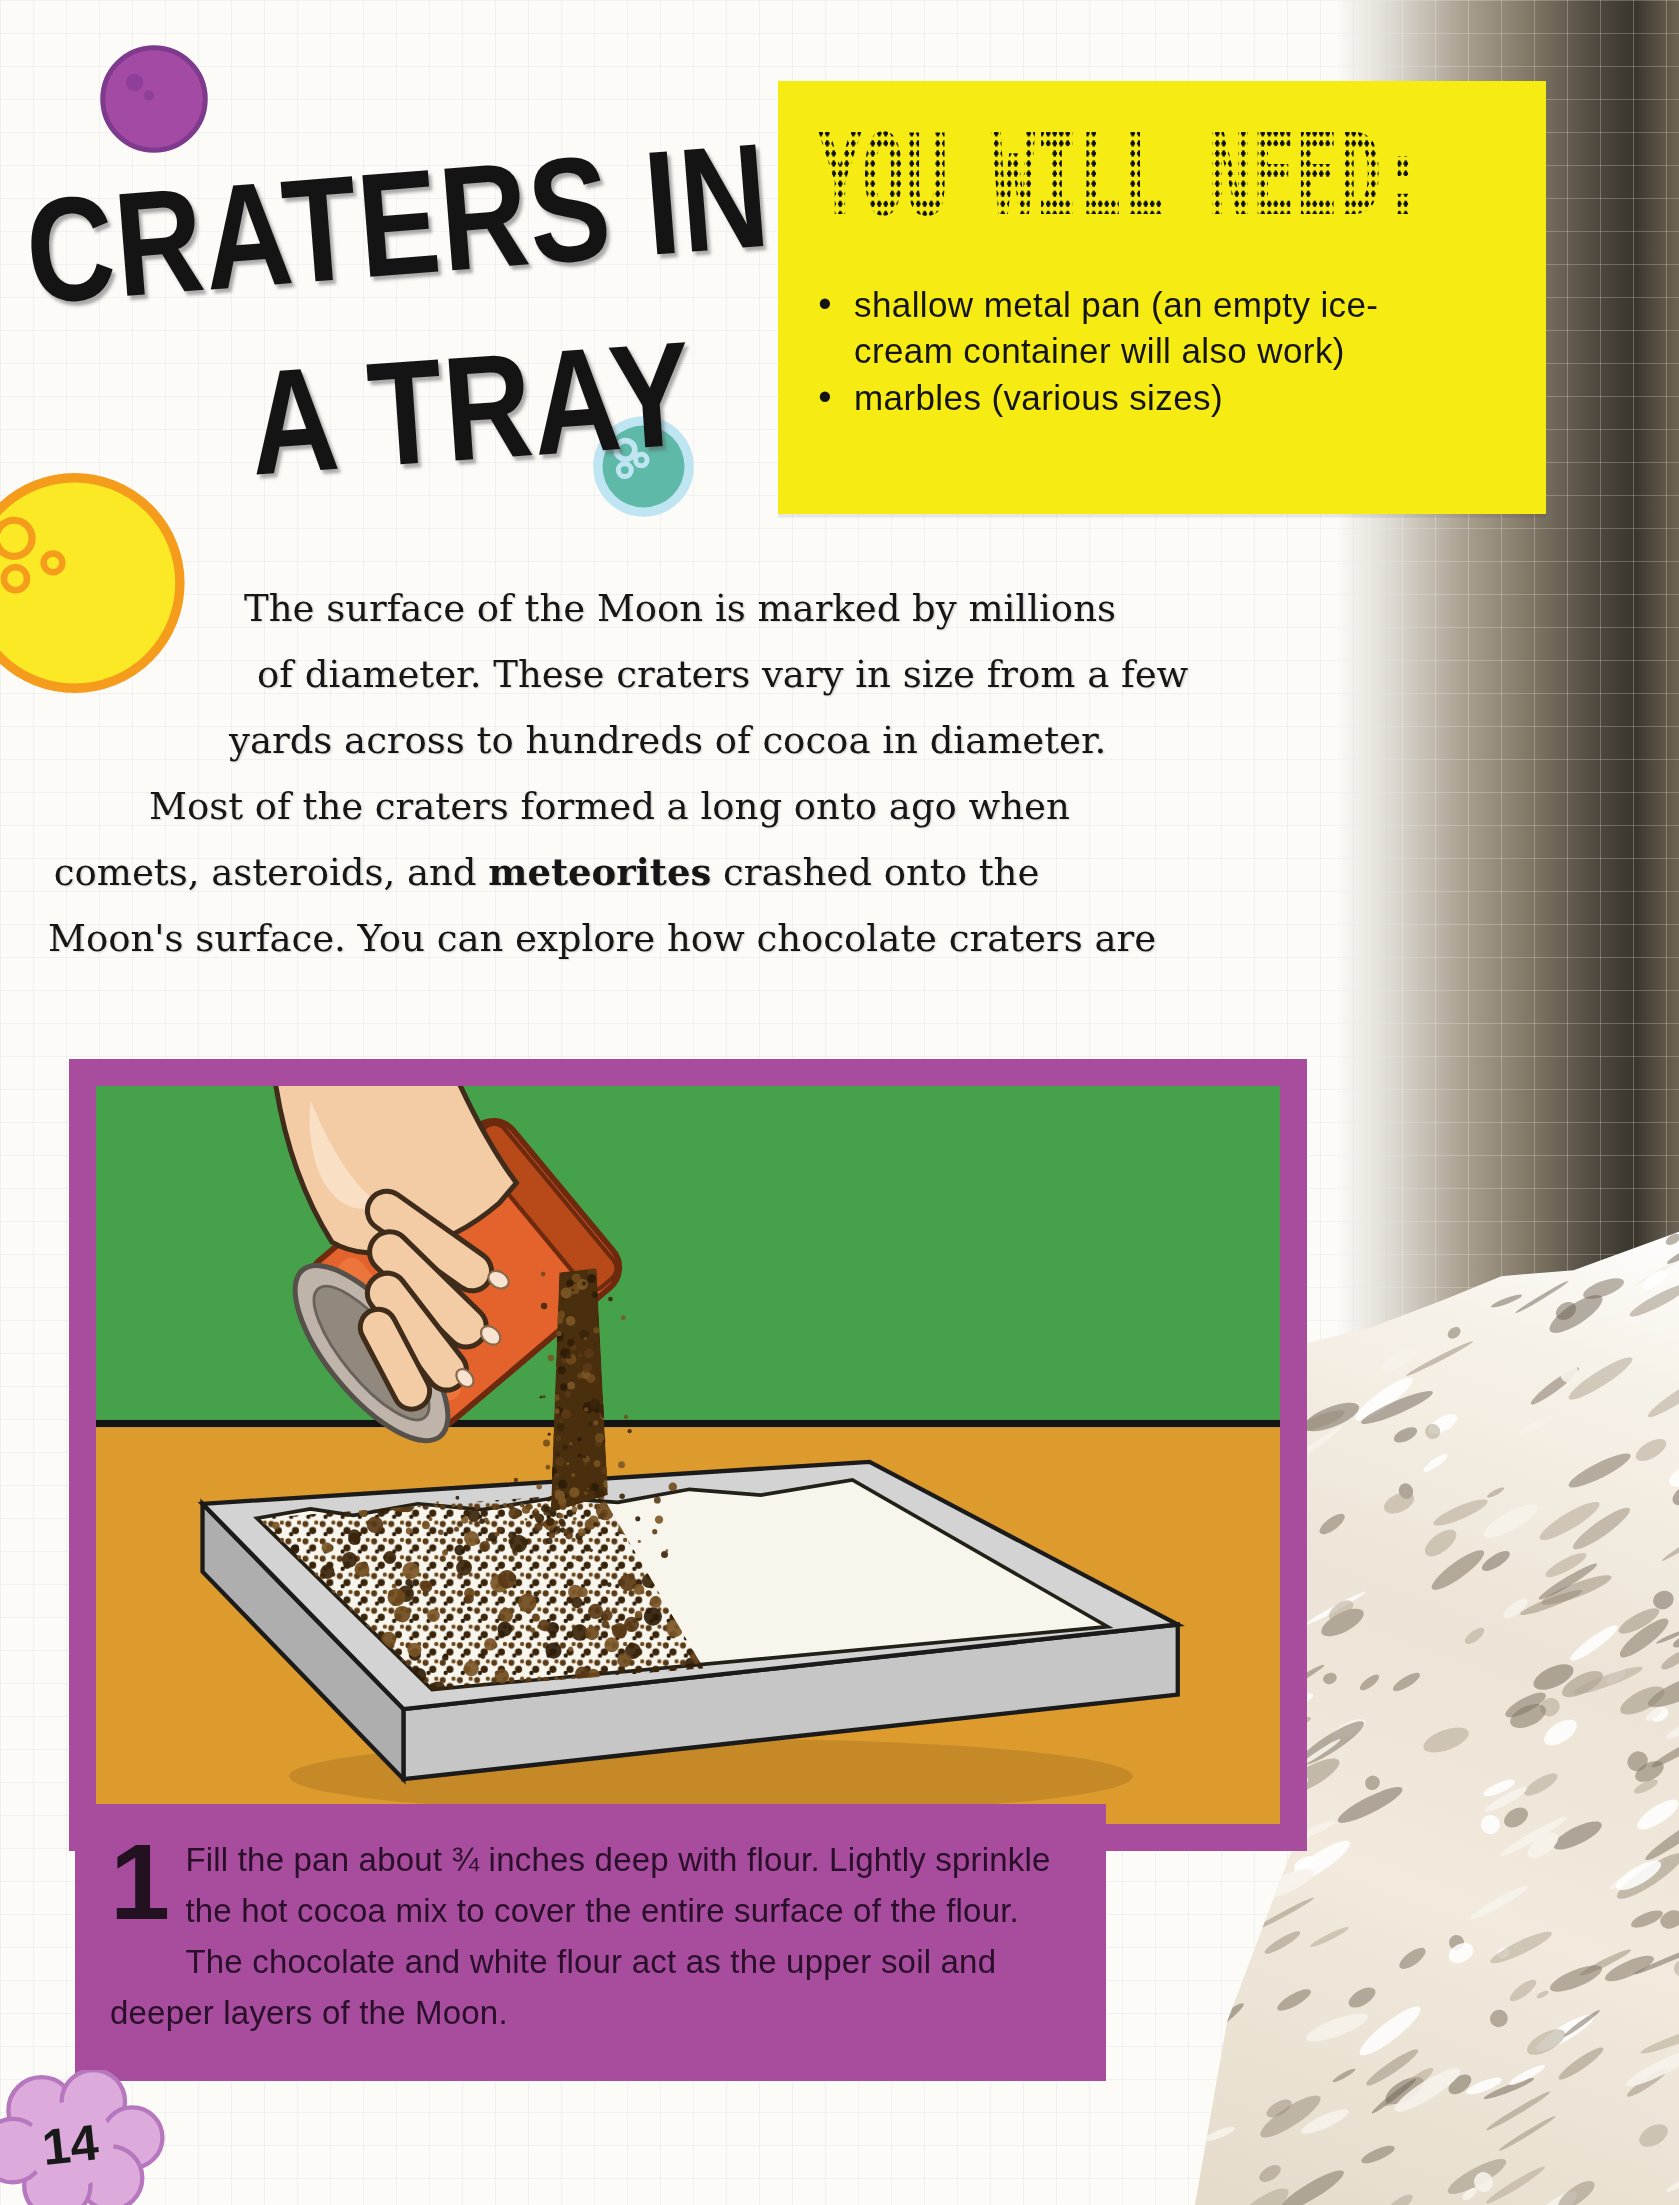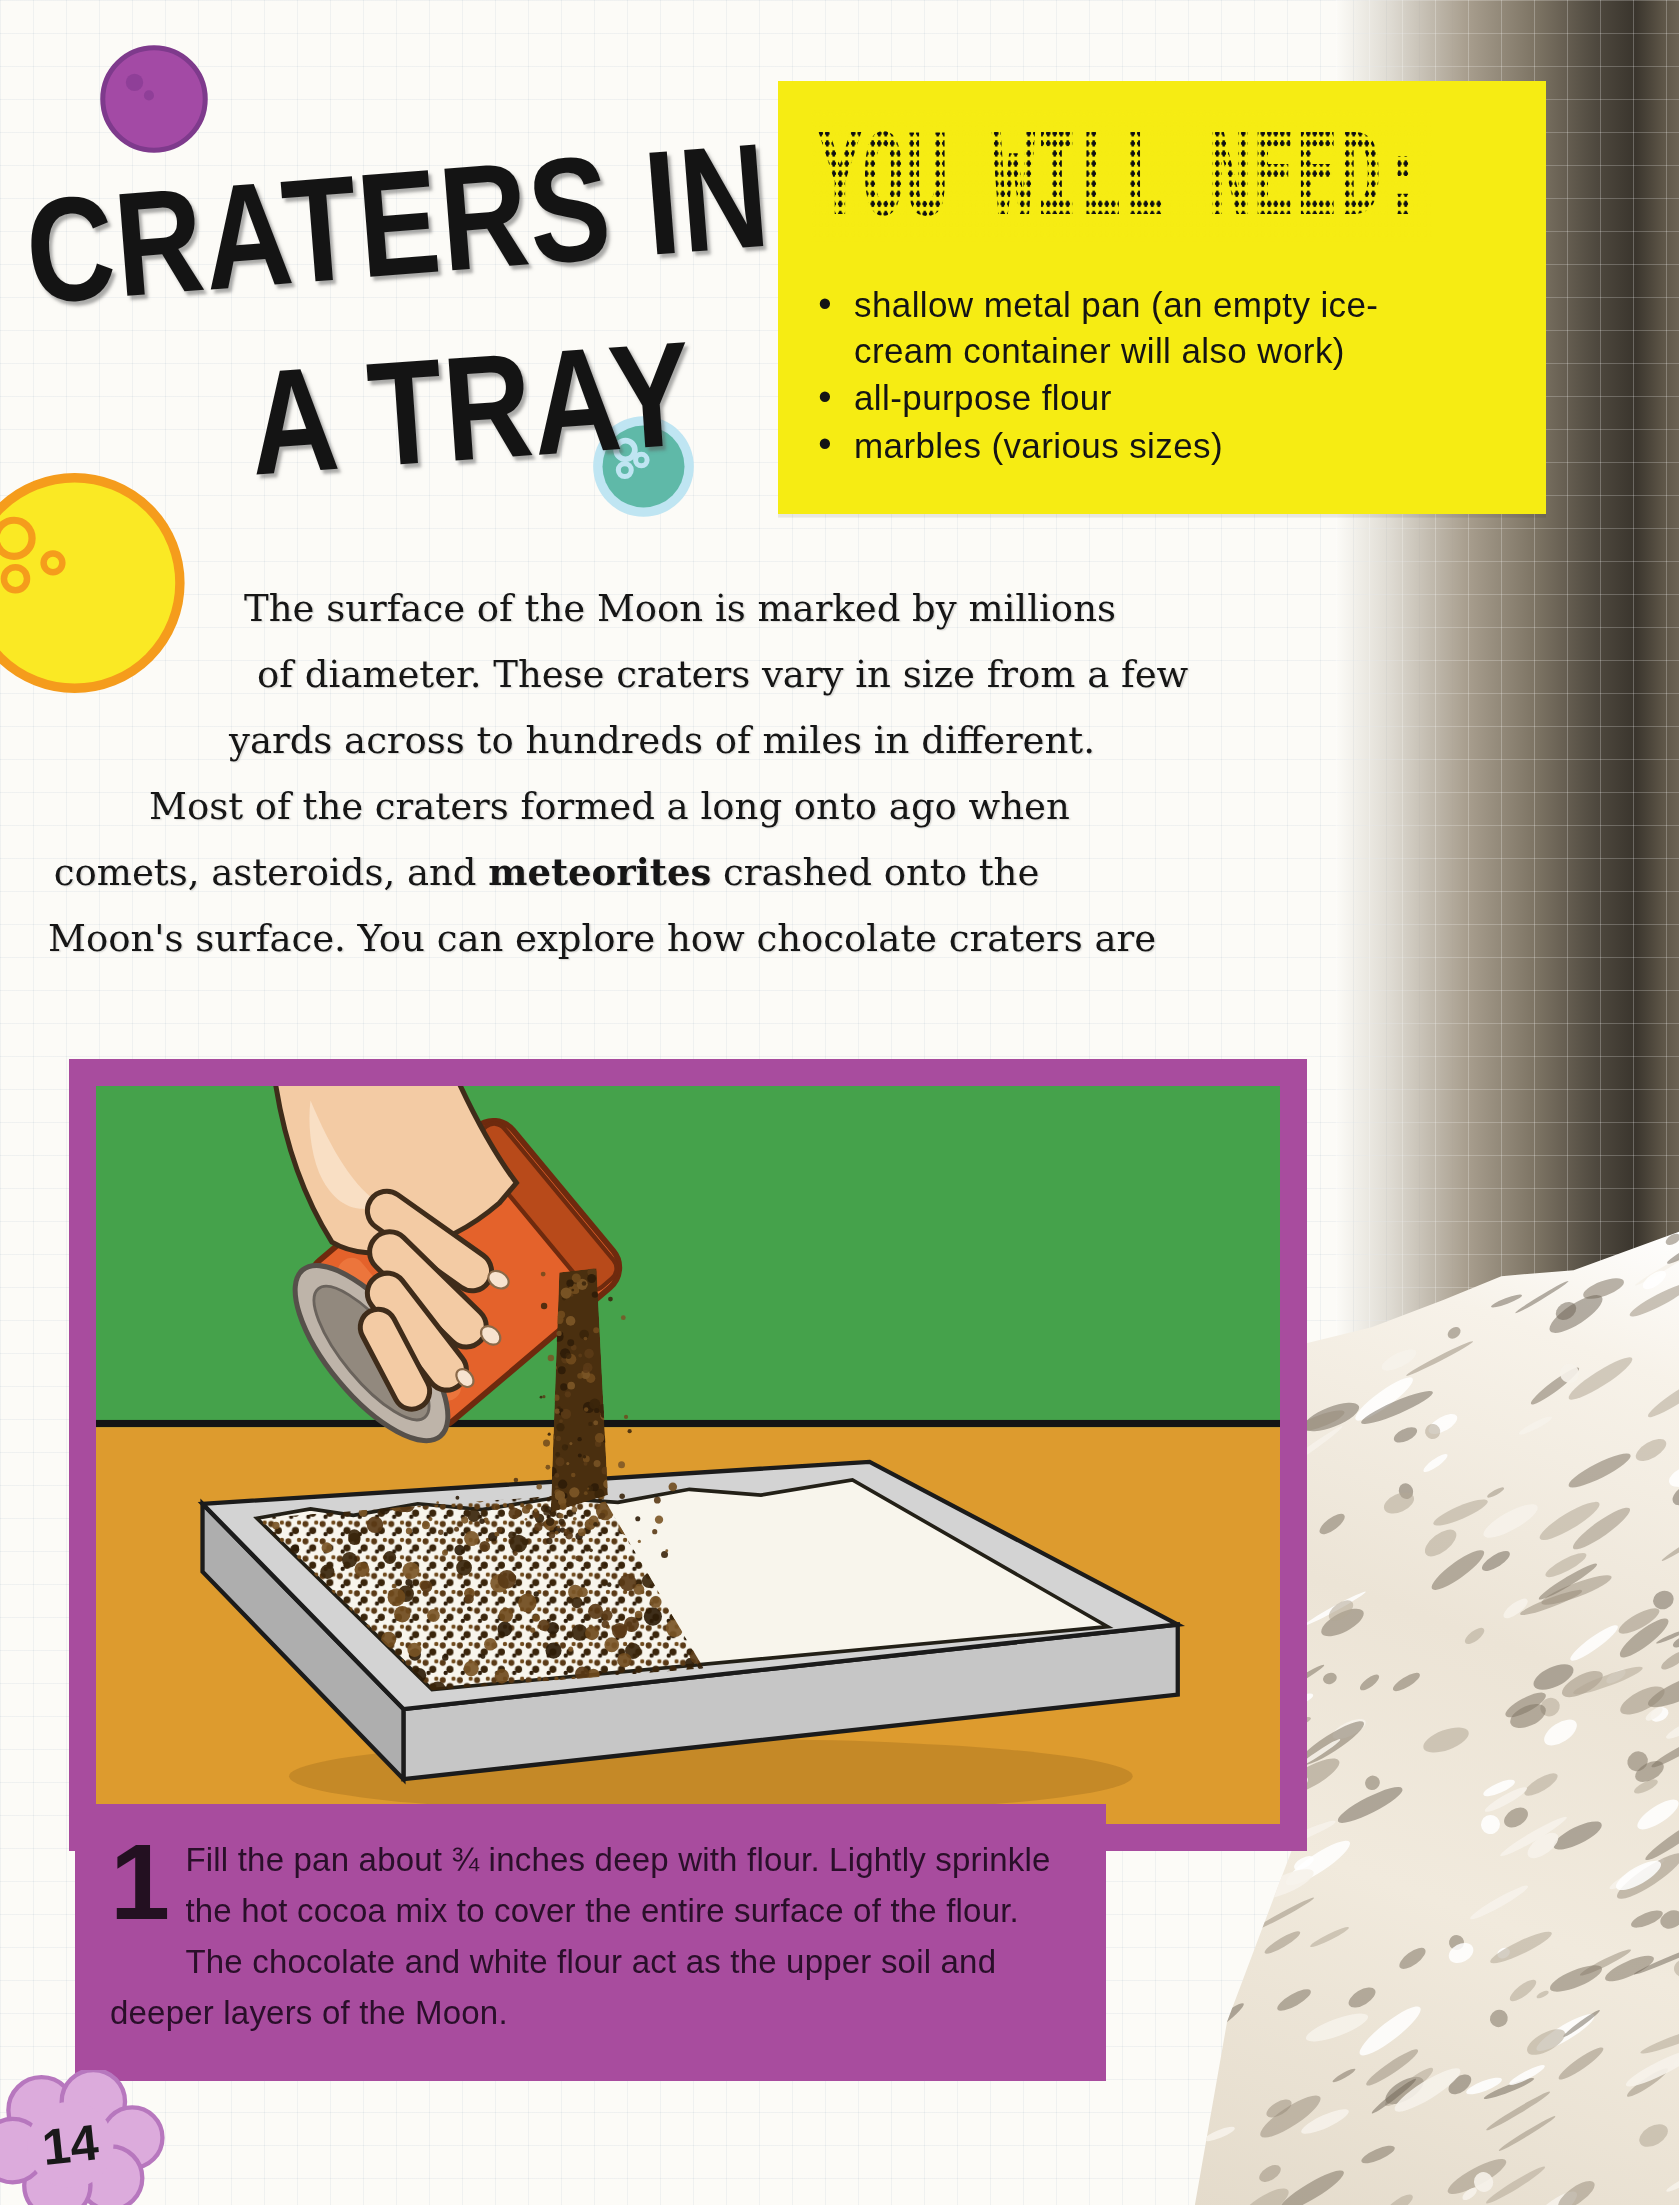--- a/index.html
+++ b/index.html
@@ -317,29 +317,28 @@
     <circle cx="70" cy="152" r="16" fill="none" stroke="#F59C1C" stroke-width="9"></circle>
   </svg>
 
   <h1 class="title-block" id="title-line1">CRATERS IN</h1>
   <h1 class="title-block" id="title-line2">A TRAY</h1>
 
   <section class="materials-box">
     <h2 class="need-heading">YOU WILL NEED:</h2>
     <ul class="materials-list">
       <li>shallow metal pan (an empty ice-cream container will also work)</li>
-      <li>all-purpose flour</li>
       <li>marbles (various sizes)</li>
     </ul>
   </section>
 
   <div class="intro">
     <div class="intro-line" style="padding-left:196px"><span>The surface of the Moon is marked by millions</span><b></b><span></span></div>
     <div class="intro-line" style="padding-left:209px"><span>of diameter. These craters vary in size from a few</span><b></b><span></span></div>
-    <div class="intro-line" style="padding-left:181px"><span>yards across to hundreds of miles in different.</span><b></b><span></span></div>
+    <div class="intro-line" style="padding-left:181px"><span>yards across to hundreds of cocoa in diameter.</span><b></b><span></span></div>
     <div class="intro-line" style="padding-left:101px"><span>Most of the craters formed a long onto ago when</span><b></b><span></span></div>
     <div class="intro-line" style="padding-left:5.8px"><span>comets, asteroids, and </span><b>meteorites</b><span> crashed onto the</span></div>
     <div class="intro-line" style="padding-left:0px"><span>Moon's surface. You can explore how chocolate craters are</span><b></b><span></span></div>
   </div>
 
   <figure class="illustration">
     <svg viewBox="0 0 1656 1021" preserveAspectRatio="none">
       <defs>
         <pattern id="cocoaPat" width="24" height="24" patternUnits="userSpaceOnUse">
           <circle cx="5" cy="6" r="4.2" fill="#5a3a16"></circle>

